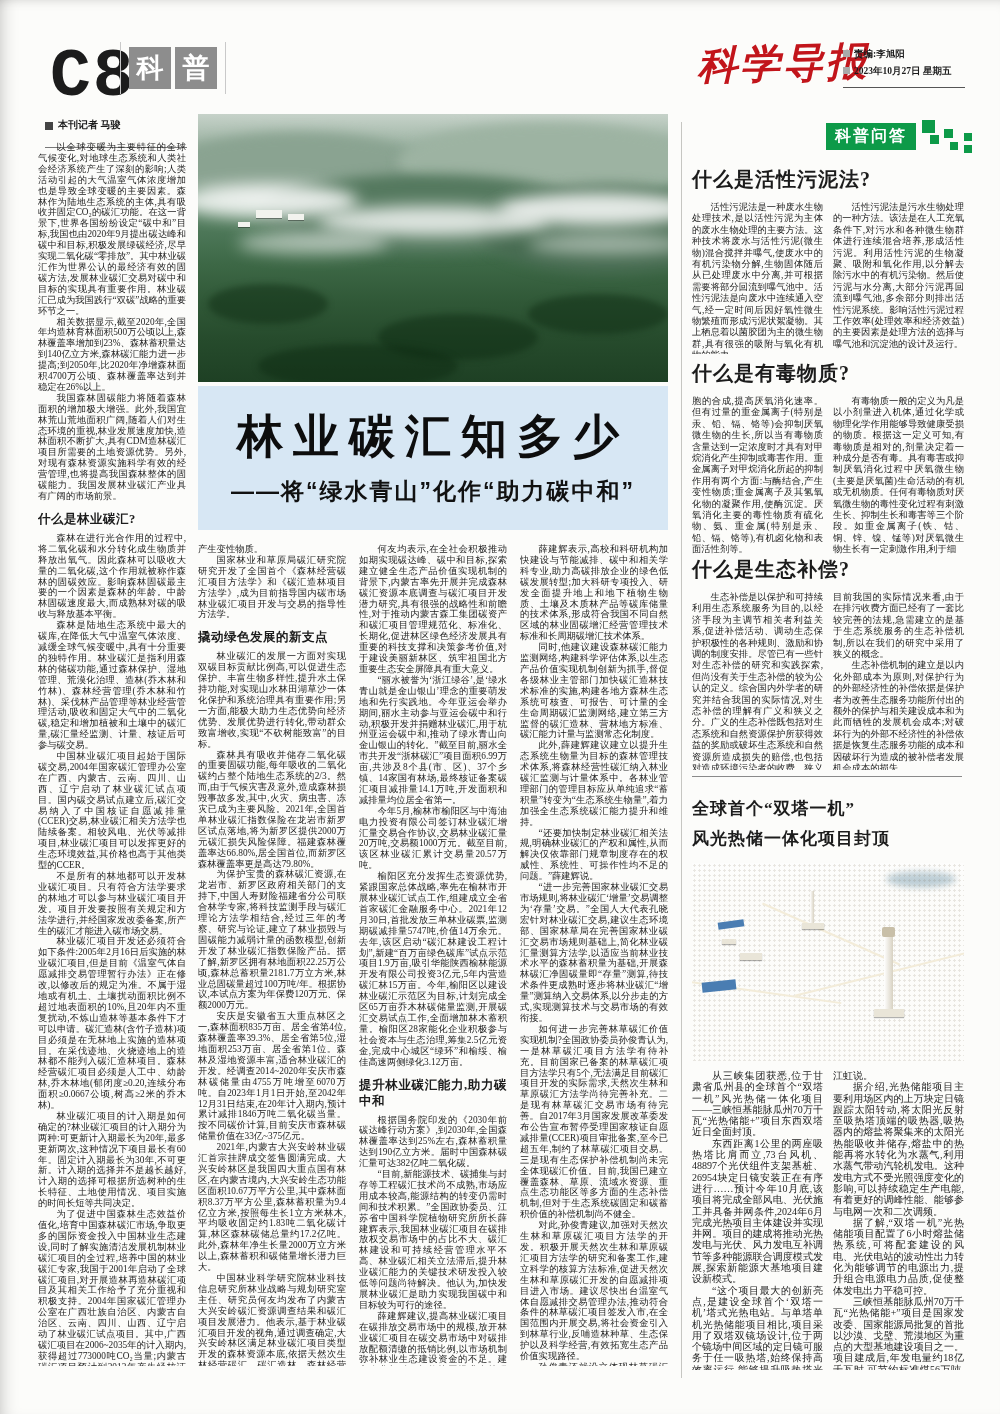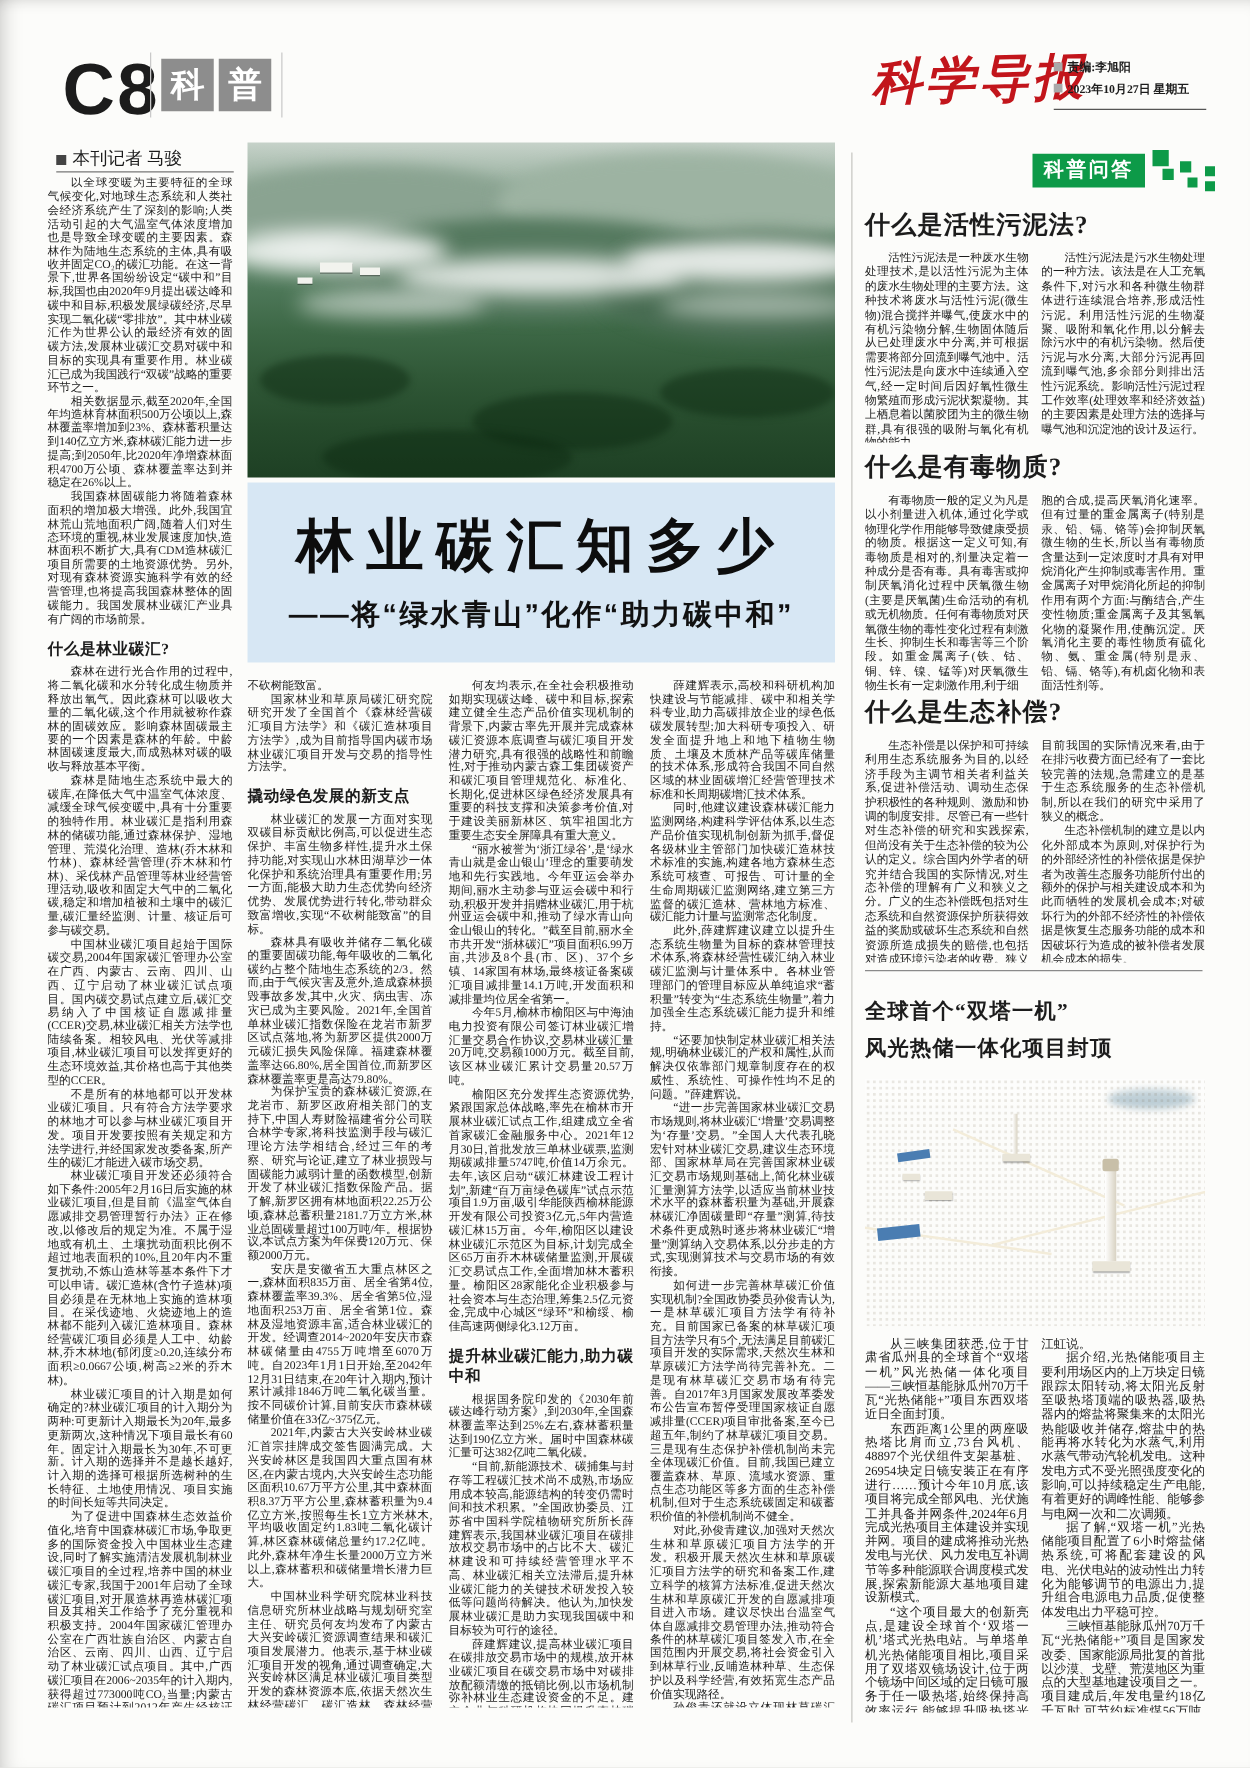--- a/index.html
+++ b/index.html
@@ -1,23 +1,23 @@
 <!DOCTYPE html>
 <html><head>
 <meta charset="utf-8">
 <style>
   html,body{margin:0;padding:0;background:#e8e8e4;}
   .page{position:relative;width:1000px;height:1414px;background:#fcfcfa;overflow:hidden;
         font-family:"Liberation Serif","DejaVu Serif",serif;color:#1c1c1c;
         box-shadow:inset 14px 0 18px -14px rgba(0,0,0,.25), inset 0 10px 14px -12px rgba(0,0,0,.2);}
   
-  .c8{position:absolute;left:50px;top:38px;font-size:58px;font-weight:bold;font-family:Liberation Sans, sans-serif;letter-spacing:2px;}
+  .c8{position:absolute;left:50px;top:38px;font-size:68px;font-weight:bold;font-family:Liberation Mono, monospace;letter-spacing:2px;}
   .kepu-wrap{position:absolute;left:120px;top:42px;display:flex;gap:4px;padding:0 8px;border-left:1px solid #c9c9c9;border-right:1px solid #c9c9c9;height:52px;align-items:center;}
   .kepu-box{width:42px;height:42px;background:#8d8d8d;color:#fff;font-size:27px;font-weight:bold;display:flex;align-items:center;justify-content:center;font-family:"Liberation Serif",serif;}
-  .byline{position:absolute;left:45px;top:118px;width:142px;font-size:14px;font-weight:normal;border-bottom:1px solid #777;padding-bottom:1px;}
+  .byline{position:absolute;left:45px;top:118px;width:142px;font-size:10px;font-weight:bold;border-bottom:1px solid #777;padding-bottom:15px;}
   .sqicon{display:inline-block;width:8px;height:8px;background:#444;margin-right:5px;vertical-align:middle;}
   .masthead{position:absolute;left:697px;top:36px;font-size:40px;font-weight:bold;font-style:italic;color:#c2151b;letter-spacing:3px;transform:rotate(-1.5deg);font-family:"Liberation Serif",serif;}
   .meta{position:absolute;left:843px;top:48px;width:122px;font-size:9.5px;font-weight:bold;}
   .meta .row{margin-bottom:4px;white-space:nowrap;}
   .meta .sq{display:inline-block;width:7px;height:7px;background:#a9a9a9;margin-right:4px;}
   .meta{border-bottom:1px solid #555;padding-bottom:5px;}
   
   .flowcol{position:absolute;overflow:hidden;font-size:9.3px;line-height:10.9px;text-align:justify;}
   .para{margin:0;text-indent:2em;}
   .para.cont{text-indent:0;}
@@ -107,21 +107,21 @@
     <div class="treeshade" style="left:330px;top:180px;width:140px;height:40px;"></div>
     <div class="treeshade" style="left:60px;top:230px;width:200px;height:44px;"></div>
   </div>
 
   <div class="titlebox">
     <h1 class="bigtitle">林业碳汇知多少</h1>
     <div class="subtitle">——将“绿水青山”化作“助力碳中和”</div>
   </div>
 
   <div class="flowcol" style="left:198px;top:544px;width:148px;height:822px;">
-      <p class="para cont">不砍树能致富。</p>
+      <p class="para cont">产生变性物质。</p>
       <p class="para">国家林业和草原局碳汇研究院研究开发了全国首个《森林经营碳汇项目方法学》和《碳汇造林项目方法学》,成为目前指导国内碳市场林业碳汇项目开发与交易的指导性方法学。</p>
       <div class="subhead">撬动绿色发展的新支点</div>
       <p class="para">林业碳汇的发展一方面对实现双碳目标贡献比例高,可以促进生态保护、丰富生物多样性,提升水土保持功能,对实现山水林田湖草沙一体化保护和系统治理具有重要作用;另一方面,能极大助力生态优势向经济优势、发展优势进行转化,带动群众致富增收,实现“不砍树能致富”的目标。</p>
       <p class="para">森林具有吸收并储存二氧化碳的重要固碳功能,每年吸收的二氧化碳约占整个陆地生态系统的2/3。然而,由于气候灾害及意外,造成森林损毁事故多发,其中,火灾、病虫害、冻灾已成为主要风险。2021年,全国首单林业碳汇指数保险在龙岩市新罗区试点落地,将为新罗区提供2000万元碳汇损失风险保障。福建森林覆盖率达66.80%,居全国首位,而新罗区森林覆盖率更是高达79.80%。</p>
       <p class="para">为保护宝贵的森林碳汇资源,在龙岩市、新罗区政府相关部门的支持下,中国人寿财险福建省分公司联合林学专家,将科技监测手段与碳汇理论方法学相结合,经过三年的考察、研究与论证,建立了林业损毁与固碳能力减弱计量的函数模型,创新开发了林业碳汇指数保险产品。据了解,新罗区拥有林地面积22.25万公顷,森林总蓄积量2181.7万立方米,林业总固碳量超过100万吨/年。根据协议,本试点方案为年保费120万元、保额2000万元。</p>
       <p class="para">安庆是安徽省五大重点林区之一,森林面积835万亩、居全省第4位,森林覆盖率39.3%、居全省第5位,湿地面积253万亩、居全省第1位。森林及湿地资源丰富,适合林业碳汇的开发。经调查2014~2020年安庆市森林碳储量由4755万吨增至6070万吨。自2023年1月1日开始,至2042年12月31日结束,在20年计入期内,预计累计减排1846万吨二氧化碳当量。按不同碳价计算,目前安庆市森林碳储量价值在33亿~375亿元。</p>
       <p class="para">2021年,内蒙古大兴安岭林业碳汇首宗挂牌成交签售圆满完成。大兴安岭林区是我国四大重点国有林区,在内蒙古境内,大兴安岭生态功能区面积10.67万平方公里,其中森林面积8.37万平方公里,森林蓄积量为9.4亿立方米,按照每生长1立方米林木,平均吸收固定约1.83吨二氧化碳计算,林区森林碳储总量约17.2亿吨。此外,森林年净生长量2000万立方米以上,森林蓄积和碳储量增长潜力巨大。</p>
       <p class="para">中国林业科学研究院林业科技信息研究所林业战略与规划研究室主任、研究员何友均发布了内蒙古大兴安岭碳汇资源调查结果和碳汇项目发展潜力。他表示,基于林业碳汇项目开发的视角,通过调查确定,大兴安岭林区满足林业碳汇项目类型开发的森林资源本底,依据天然次生林经营碳汇、碳汇造林、森林经营碳汇、林业碳汇改进森林管理4种碳汇方法学测算项目减排量结果;拟议项目活动于2010年1月1日开始,到2060年12月31日,计入期为51年,理论减排量为3.57亿吨二</p>
     </div>
   <div class="flowcol" style="left:359px;top:544px;width:148px;height:822px;">
@@ -166,24 +166,24 @@
       <div class="qa-col" style="height:152px;">
           <p class="para">活性污泥法是污水生物处理的一种方法。该法是在人工充氧条件下,对污水和各种微生物群体进行连续混合培养,形成活性污泥。利用活性污泥的生物凝聚、吸附和氧化作用,以分解去除污水中的有机污染物。然后使污泥与水分离,大部分污泥再回流到曝气池,多余部分则排出活性污泥系统。影响活性污泥过程工作效率(处理效率和经济效益)的主要因素是处理方法的选择与曝气池和沉淀池的设计及运行。</p>
         </div>
     </div>
   </div>
 
   <div class="qa-sec" style="top:360px;">
     <h3 class="qa-title">什么是有毒物质?</h3>
     <div class="qa-cols">
       <div class="qa-col" style="height:163px;">
+          <p class="para cont">胞的合成,提高厌氧消化速率。但有过量的重金属离子(特别是汞、铅、镉、铬等)会抑制厌氧微生物的生长,所以当有毒物质含量达到一定浓度时才具有对甲烷消化产生抑制或毒害作用。重金属离子对甲烷消化所起的抑制作用有两个方面:与酶结合,产生变性物质;重金属离子及其氢氧化物的凝聚作用,使酶沉淀。厌氧消化主要的毒性物质有硫化物、氨、重金属(特别是汞、铅、镉、铬等),有机卤化物和表面活性剂等。</p>
+        </div>
+      <div class="qa-col" style="height:163px;">
           <p class="para">有毒物质一般的定义为凡是以小剂量进入机体,通过化学或物理化学作用能够导致健康受损的物质。根据这一定义可知,有毒物质是相对的,剂量决定着一种成分是否有毒。具有毒害或抑制厌氧消化过程中厌氧微生物(主要是厌氧菌)生命活动的有机或无机物质。任何有毒物质对厌氧微生物的毒性变化过程有刺激生长、抑制生长和毒害等三个阶段。如重金属离子(铁、钴、铜、锌、镍、锰等)对厌氧微生物生长有一定刺激作用,利于细</p>
-        </div>
-      <div class="qa-col" style="height:163px;">
-          <p class="para cont">胞的合成,提高厌氧消化速率。但有过量的重金属离子(特别是汞、铅、镉、铬等)会抑制厌氧微生物的生长,所以当有毒物质含量达到一定浓度时才具有对甲烷消化产生抑制或毒害作用。重金属离子对甲烷消化所起的抑制作用有两个方面:与酶结合,产生变性物质;重金属离子及其氢氧化物的凝聚作用,使酶沉淀。厌氧消化主要的毒性物质有硫化物、氨、重金属(特别是汞、铅、镉、铬等),有机卤化物和表面活性剂等。</p>
         </div>
     </div>
   </div>
 
   <div class="qa-sec" style="top:556px;">
     <h3 class="qa-title">什么是生态补偿?</h3>
     <div class="qa-cols">
       <div class="qa-col" style="height:178px;">
           <p class="para">生态补偿是以保护和可持续利用生态系统服务为目的,以经济手段为主调节相关者利益关系,促进补偿活动、调动生态保护积极性的各种规则、激励和协调的制度安排。尽管已有一些针对生态补偿的研究和实践探索,但尚没有关于生态补偿的较为公认的定义。综合国内外学者的研究并结合我国的实际情况,对生态补偿的理解有广义和狭义之分。广义的生态补偿既包括对生态系统和自然资源保护所获得效益的奖励或破坏生态系统和自然资源所造成损失的赔偿,也包括对造成环境污染者的收费。狭义的生态补偿则主要是指前者。从</p>
         </div>

